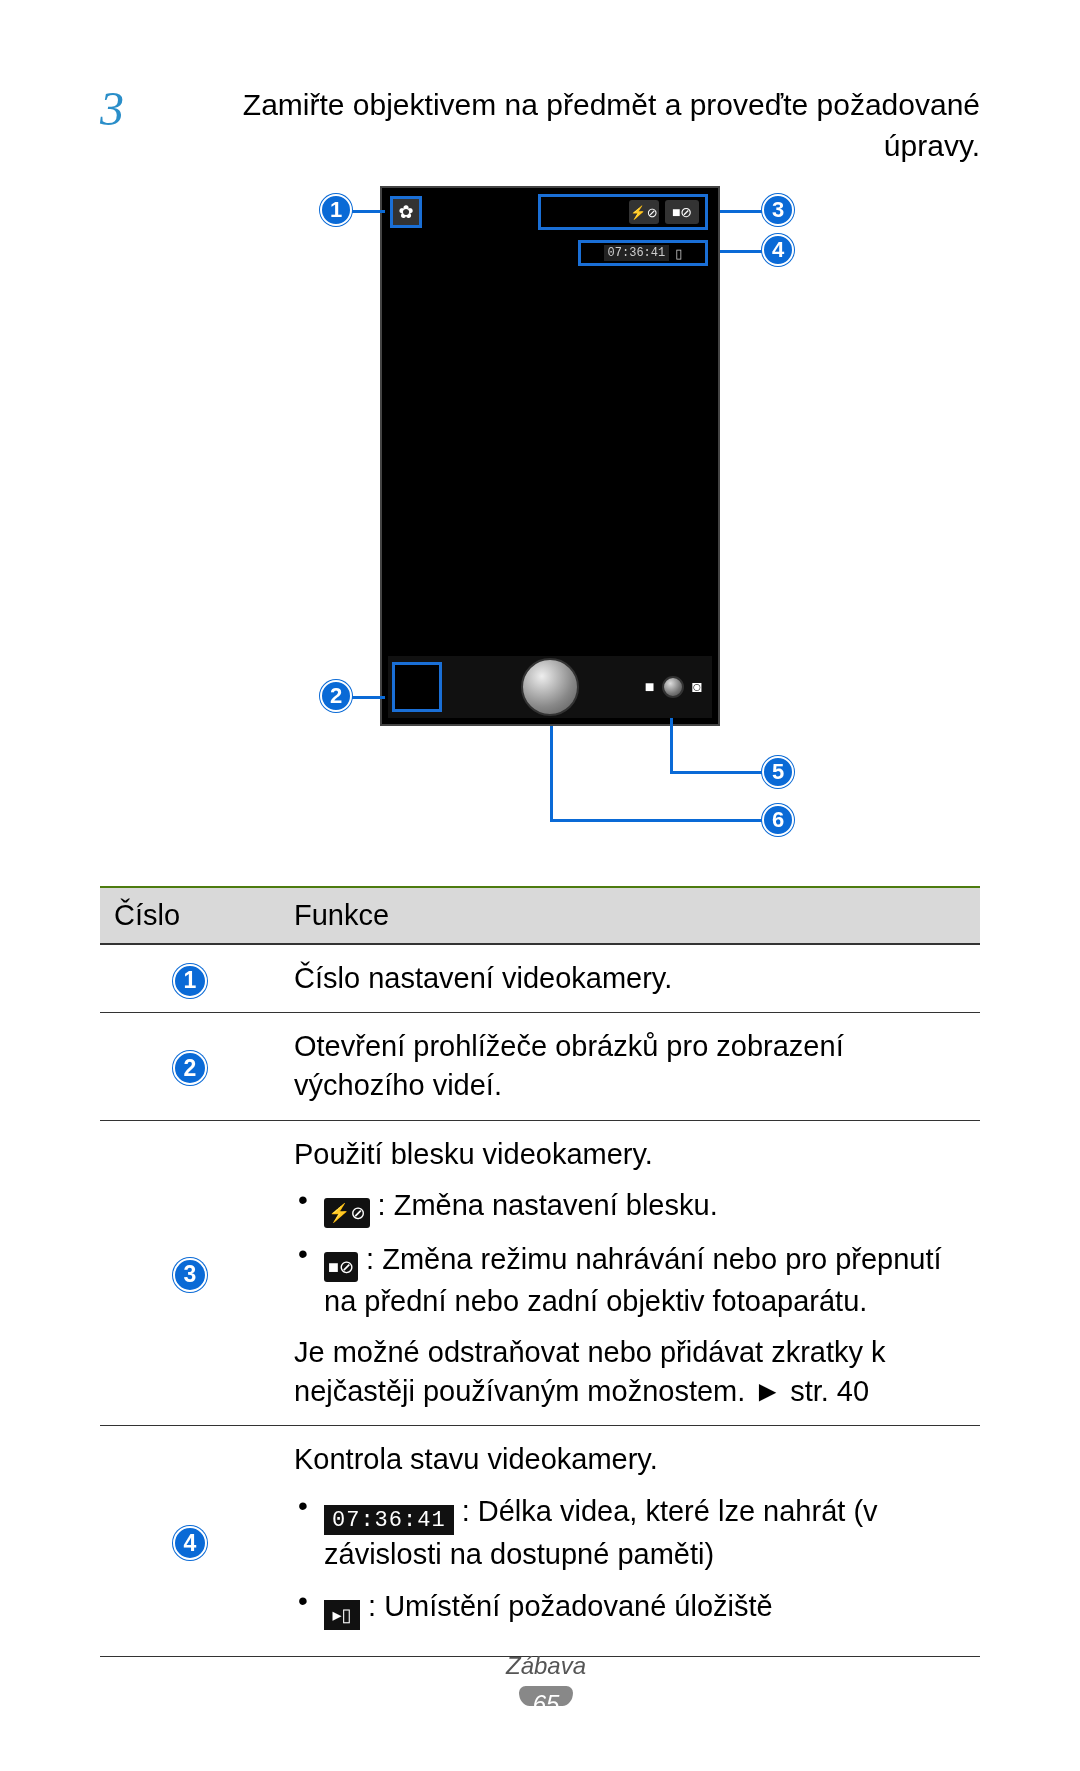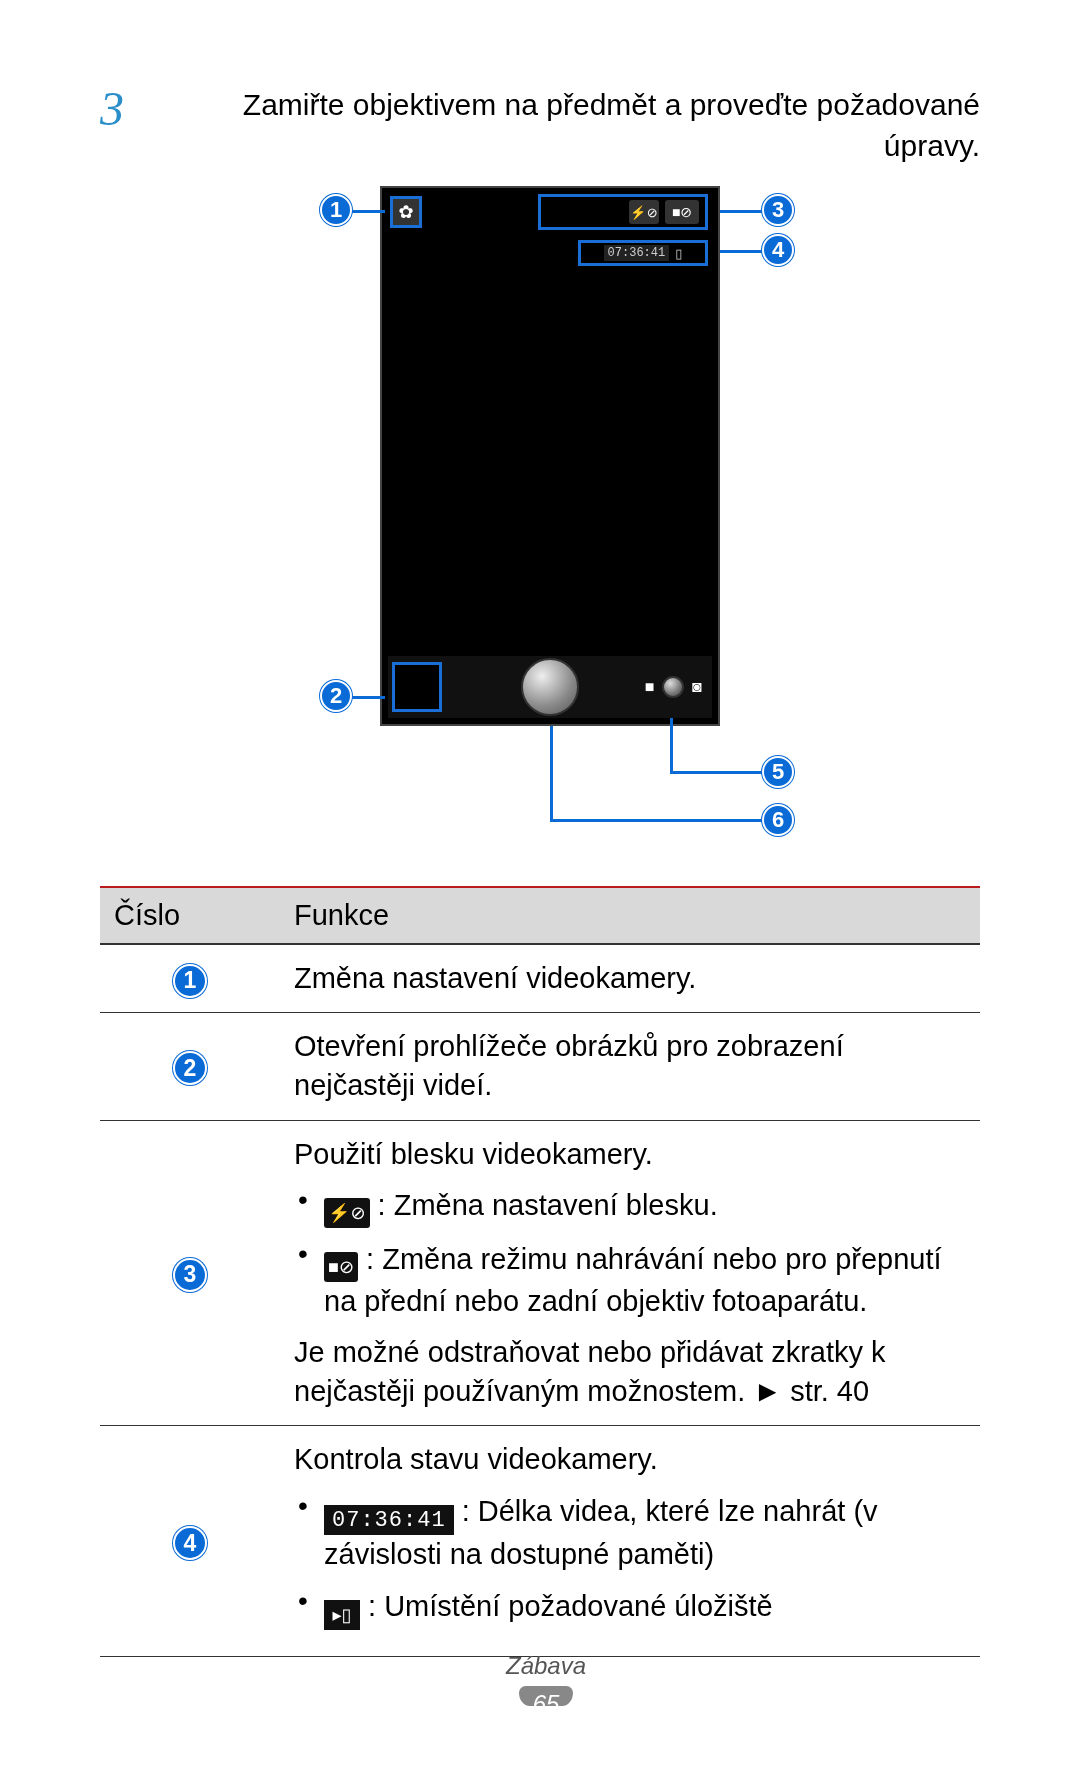--- a/index.html
+++ b/index.html
@@ -150,21 +150,21 @@
     width: 100%;
     border-collapse: collapse;
     font-size: 29px;
     line-height: 1.35;
   }
   .func-table th {
     background: #d9d9d9;
     font-weight: normal;
     text-align: left;
     padding: 8px 14px;
-    border-top: 2px solid #b91c1c;
+    border-top: 2px solid #4d7c0f;
     border-bottom: 2px solid #333;
   }
   .func-table td {
     padding: 14px 14px;
     border-bottom: 1px solid #333;
     vertical-align: middle;
   }
   .func-table td.numcell {
     width: 180px;
     text-align: center;
@@ -292,25 +292,25 @@
   <table class="func-table">
     <thead>
       <tr>
         <th>Číslo</th>
         <th>Funkce</th>
       </tr>
     </thead>
     <tbody>
       <tr>
         <td class="numcell"><span class="badge">1</span></td>
-        <td>Změna nastavení videokamery.</td>
+        <td>Číslo nastavení videokamery.</td>
       </tr>
       <tr>
         <td class="numcell"><span class="badge">2</span></td>
-        <td>Otevření prohlížeče obrázků pro zobrazení nejčastěji videí.</td>
+        <td>Otevření prohlížeče obrázků pro zobrazení výchozího videí.</td>
       </tr>
       <tr>
         <td class="numcell"><span class="badge">3</span></td>
         <td>
           <div>Použití blesku videokamery.</div>
           <ul class="bullets">
             <li><span class="inline-icon">⚡⊘</span><span> : Změna nastavení blesku.</span></li>
             <li><span class="inline-icon">■⊘</span><span> : Změna režimu nahrávání nebo pro přepnutí na přední nebo zadní objektiv fotoaparátu.</span></li>
           </ul>
           <div>Je možné odstraňovat nebo přidávat zkratky k nejčastěji používaným možnostem. ► str. 40</div>

